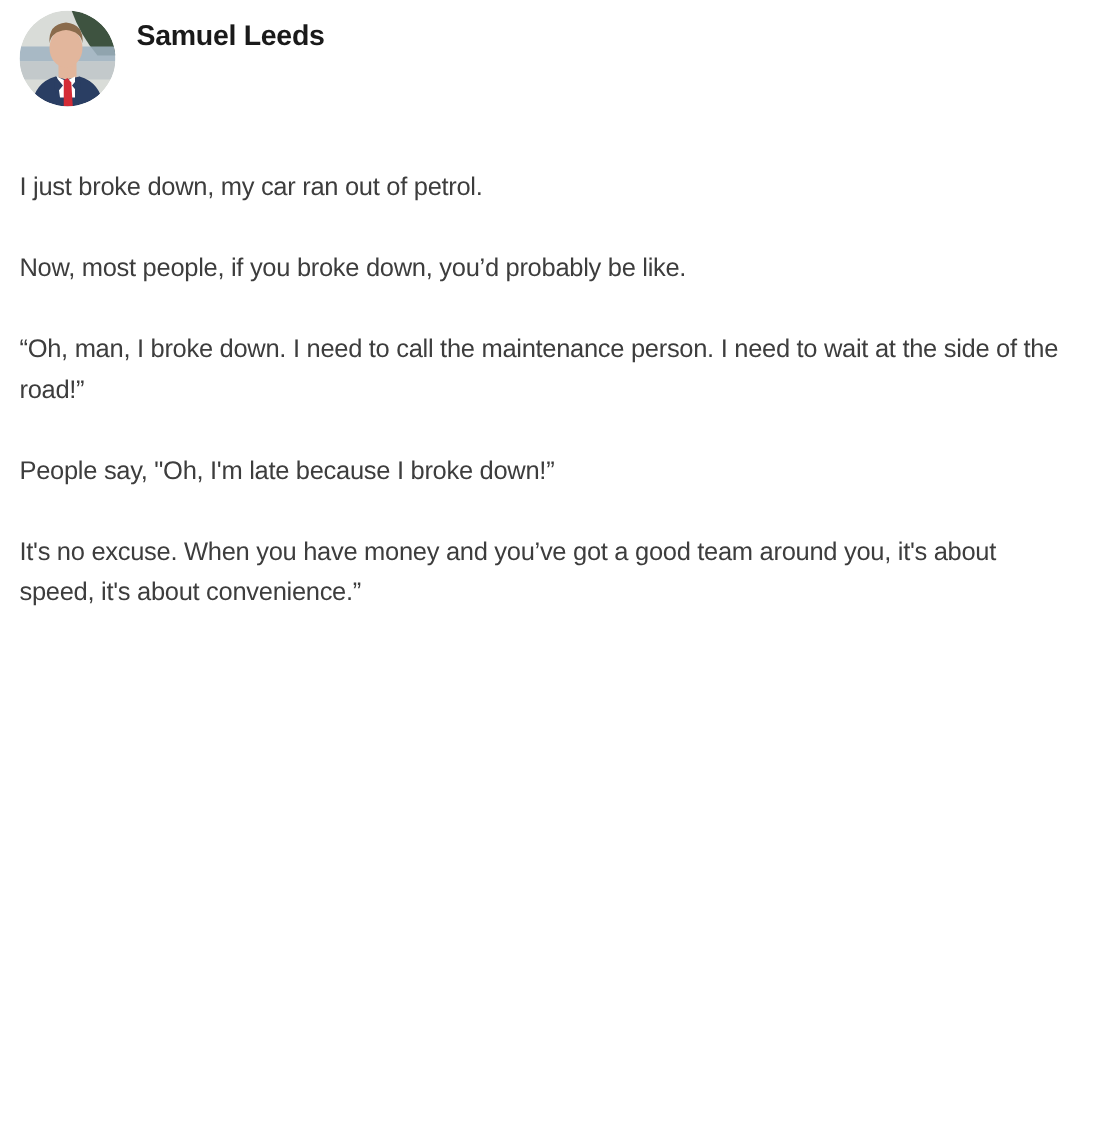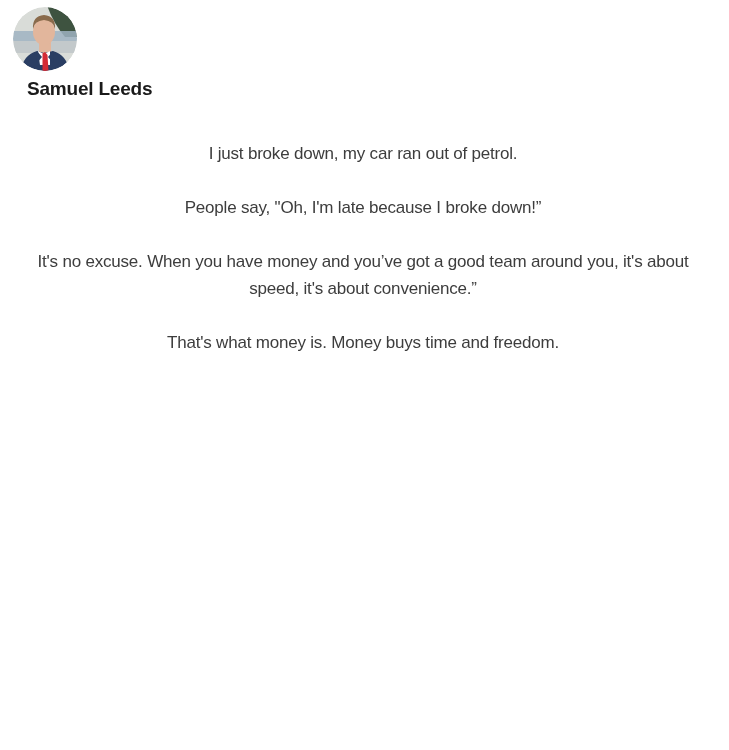--- a/index.html
+++ b/index.html
@@ -14,21 +14,20 @@
   .post {
     width: 729px;
     height: 750px;
     box-sizing: border-box;
     padding: 7px 16px 0 13px;
     background: #ffffff;
   }
   .post-header {
     display: flex;
     align-items: flex-start;
-    flex-direction: column;
   }
   .avatar {
     width: 64px;
     height: 64px;
     border-radius: 50%;
     overflow: hidden;
     flex: 0 0 64px;
     display: block;
     cursor: pointer;
   }
@@ -37,21 +36,20 @@
     margin-left: 14px;
     margin-top: 7px;
     font-size: 19px;
     font-weight: 700;
     letter-spacing: -0.2px;
     color: #1a1a1a;
     cursor: pointer;
   }
   .content {
     margin-top: 40px;
-    text-align: center;
   }
   .content p {
     margin: 0 0 27px 0;
     font-size: 17px;
     line-height: 27px;
     letter-spacing: -0.2px;
     color: #3d3d3d;
     max-width: 700px;
   }
 </style>
@@ -95,18 +93,19 @@
           <path d="M40 44 L35 50 L40 56 Q41 49 40 44 Z" fill="#2a3e63"></path>
         </g>
       </svg>
     </span>
 
     <div class="author-name">Samuel Leeds</div>
   </div>
 
   <div class="content">
     <p>I just broke down, my car ran out of petrol.</p>
+    <p>Now, most people, if you broke down, you’d probably be like.</p>
+    <p>“Oh, man, I broke down. I need to call the maintenance person. I need to wait at the side of the road!”</p>
     <p>People say, "Oh, I'm late because I broke down!”</p>
     <p>It's no excuse. When you have money and you’ve got a good team around you, it's about speed, it's about convenience.”</p>
-    <p>That's what money is. Money buys time and freedom.</p>
   </div>
 
 </div>
 
 </body></html>

